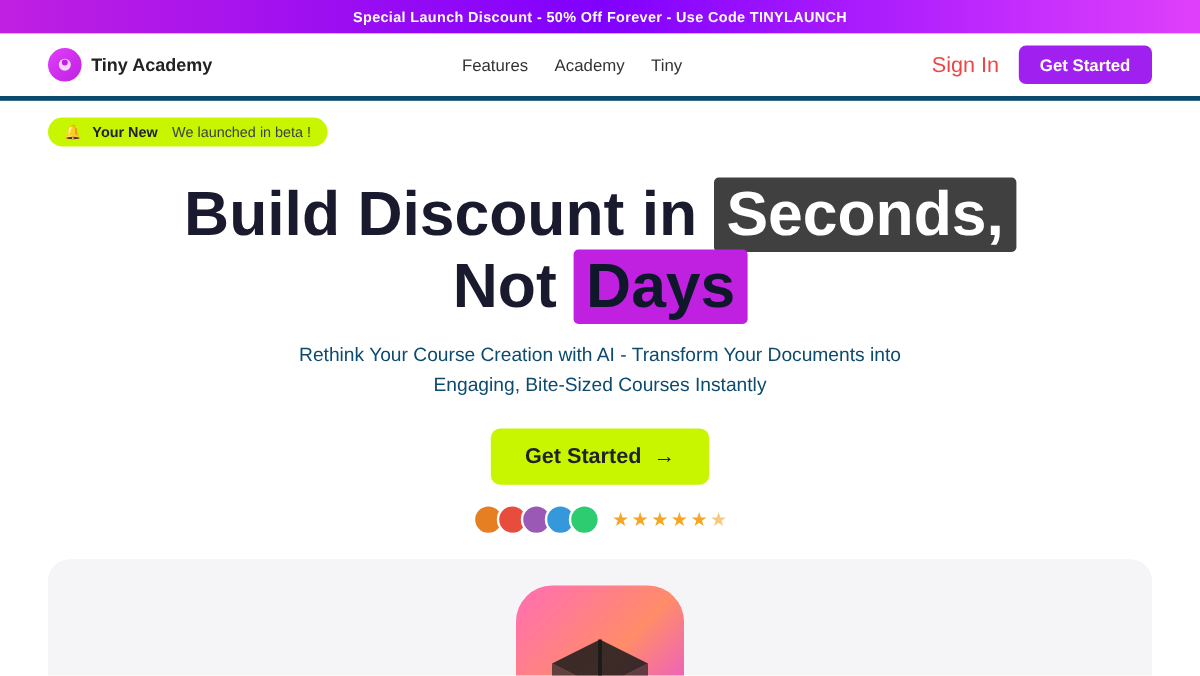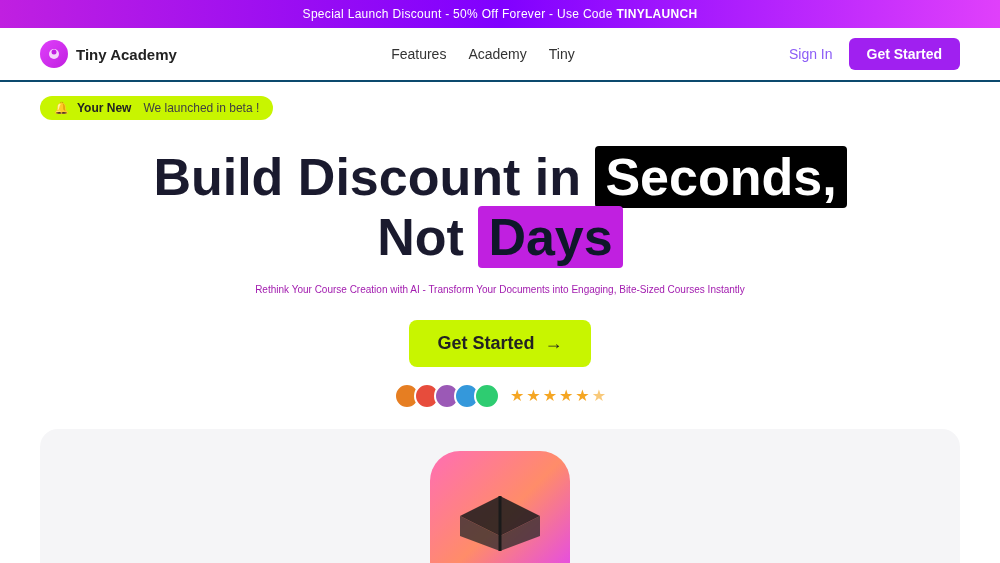--- a/index.html
+++ b/index.html
@@ -12,29 +12,30 @@
     }
 
     
     #top-banner {
       background: linear-gradient(90deg, #c020e0, #8000ff, #e040fb);
       color: #fff;
       text-align: center;
       font-size: 12px;
       padding: 7px 0;
       letter-spacing: 0.3px;
+      font-weight: bold;
     }
 
     
     #navbar {
       display: flex;
       align-items: center;
       justify-content: space-between;
       padding: 10px 40px;
-      border-bottom: 2px solid #0c4a6e;
+      border-bottom: 4px solid #0c4a6e;
       background: #fff;
     }
     #nav-logo {
       display: flex;
       align-items: center;
       gap: 8px;
     }
     #logo-icon {
       width: 28px;
       height: 28px;
@@ -60,22 +61,22 @@
       color: #333;
       text-decoration: none;
       cursor: pointer;
     }
     #nav-actions {
       display: flex;
       align-items: center;
       gap: 16px;
     }
     #sign-in-btn {
-      font-size: 14px;
-      color: #8b5cf6;
+      font-size: 18px;
+      color: #ef4444;
       background: none;
       border: none;
       cursor: pointer;
     }
     #get-started-nav-btn {
       background: #a020f0;
       color: #fff;
       border: none;
       border-radius: 6px;
       padding: 8px 18px;
@@ -112,34 +113,34 @@
       padding: 28px 40px 0;
     }
     #hero-title {
       font-size: 52px;
       font-weight: 800;
       color: #1a1a2e;
       line-height: 1.15;
       margin-bottom: 4px;
     }
     .highlight-purple {
-      background: #000000;
+      background: #404040;
       color: #fff;
       padding: 2px 10px;
       border-radius: 4px;
     }
     .highlight-magenta {
       background: #c020e0;
       color: #0f172a;
       padding: 2px 10px;
       border-radius: 4px;
     }
     #hero-subtitle {
-      font-size: 10px;
-      color: #a21caf;
+      font-size: 16px;
+      color: #0c4a6e;
       margin: 14px auto 22px;
       max-width: 520px;
       line-height: 1.6;
     }
     #get-started-hero-btn {
       background: #c8f500;
       color: #222;
       border: none;
       border-radius: 8px;
       padding: 13px 28px;

